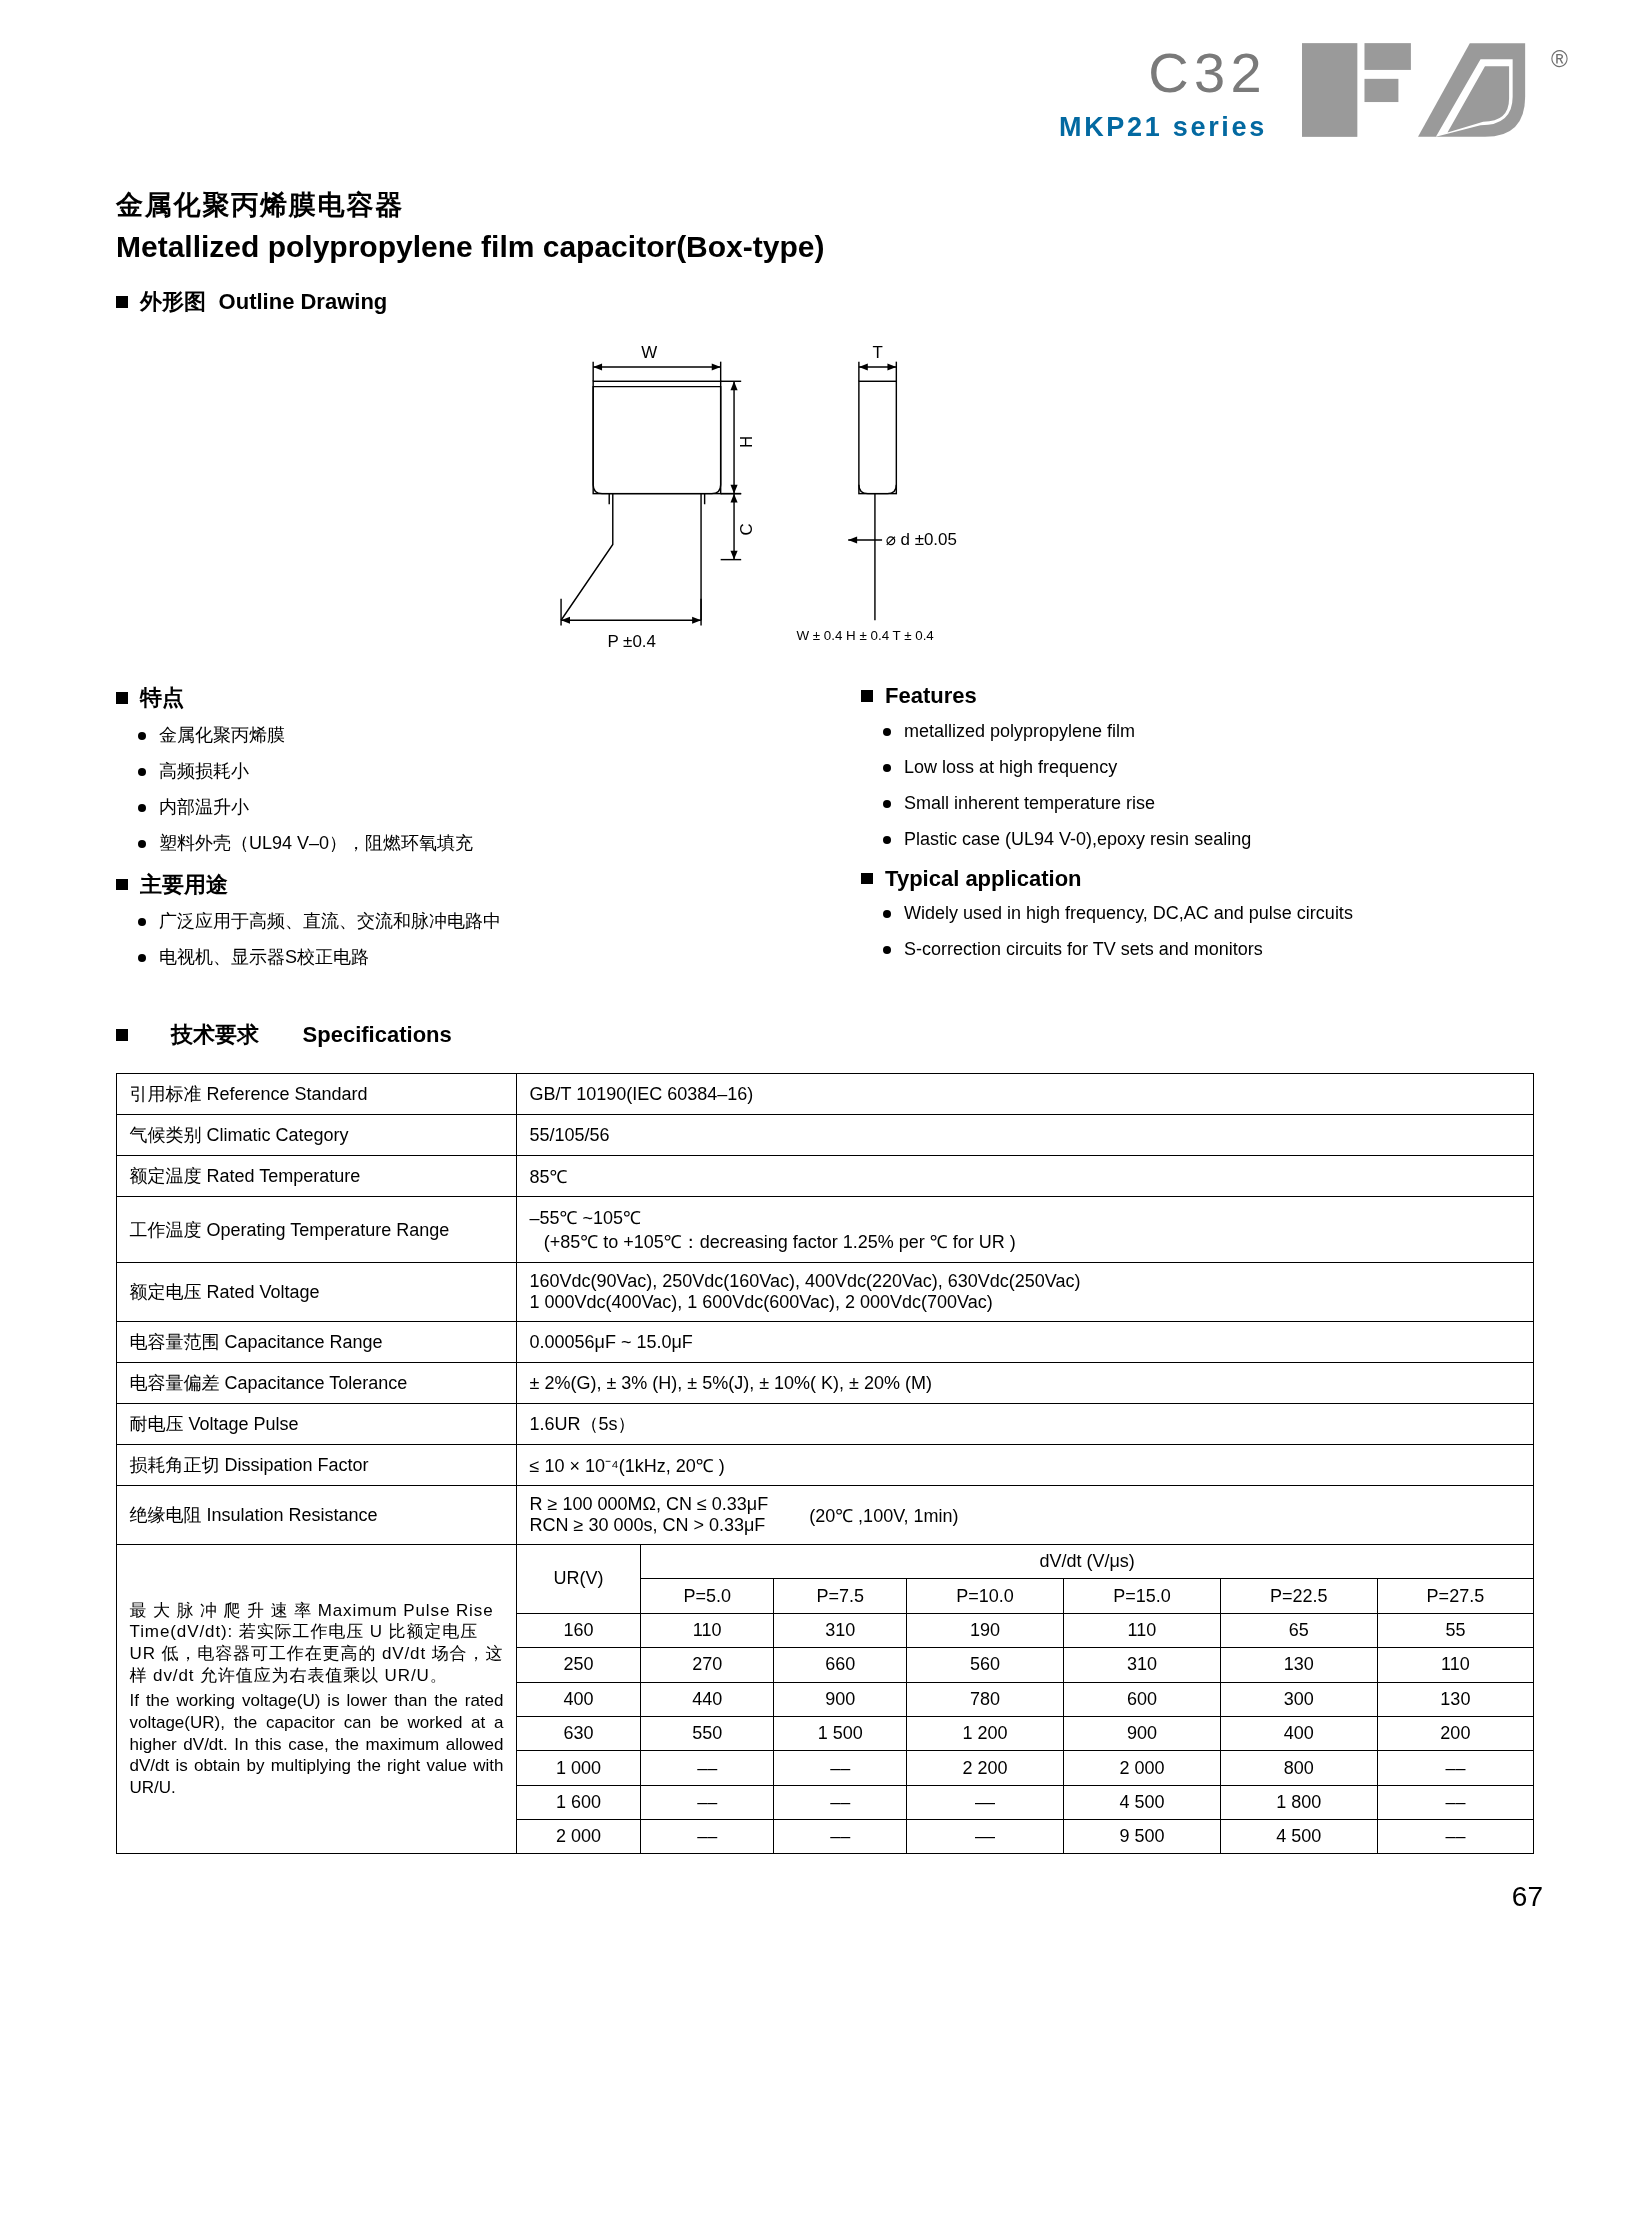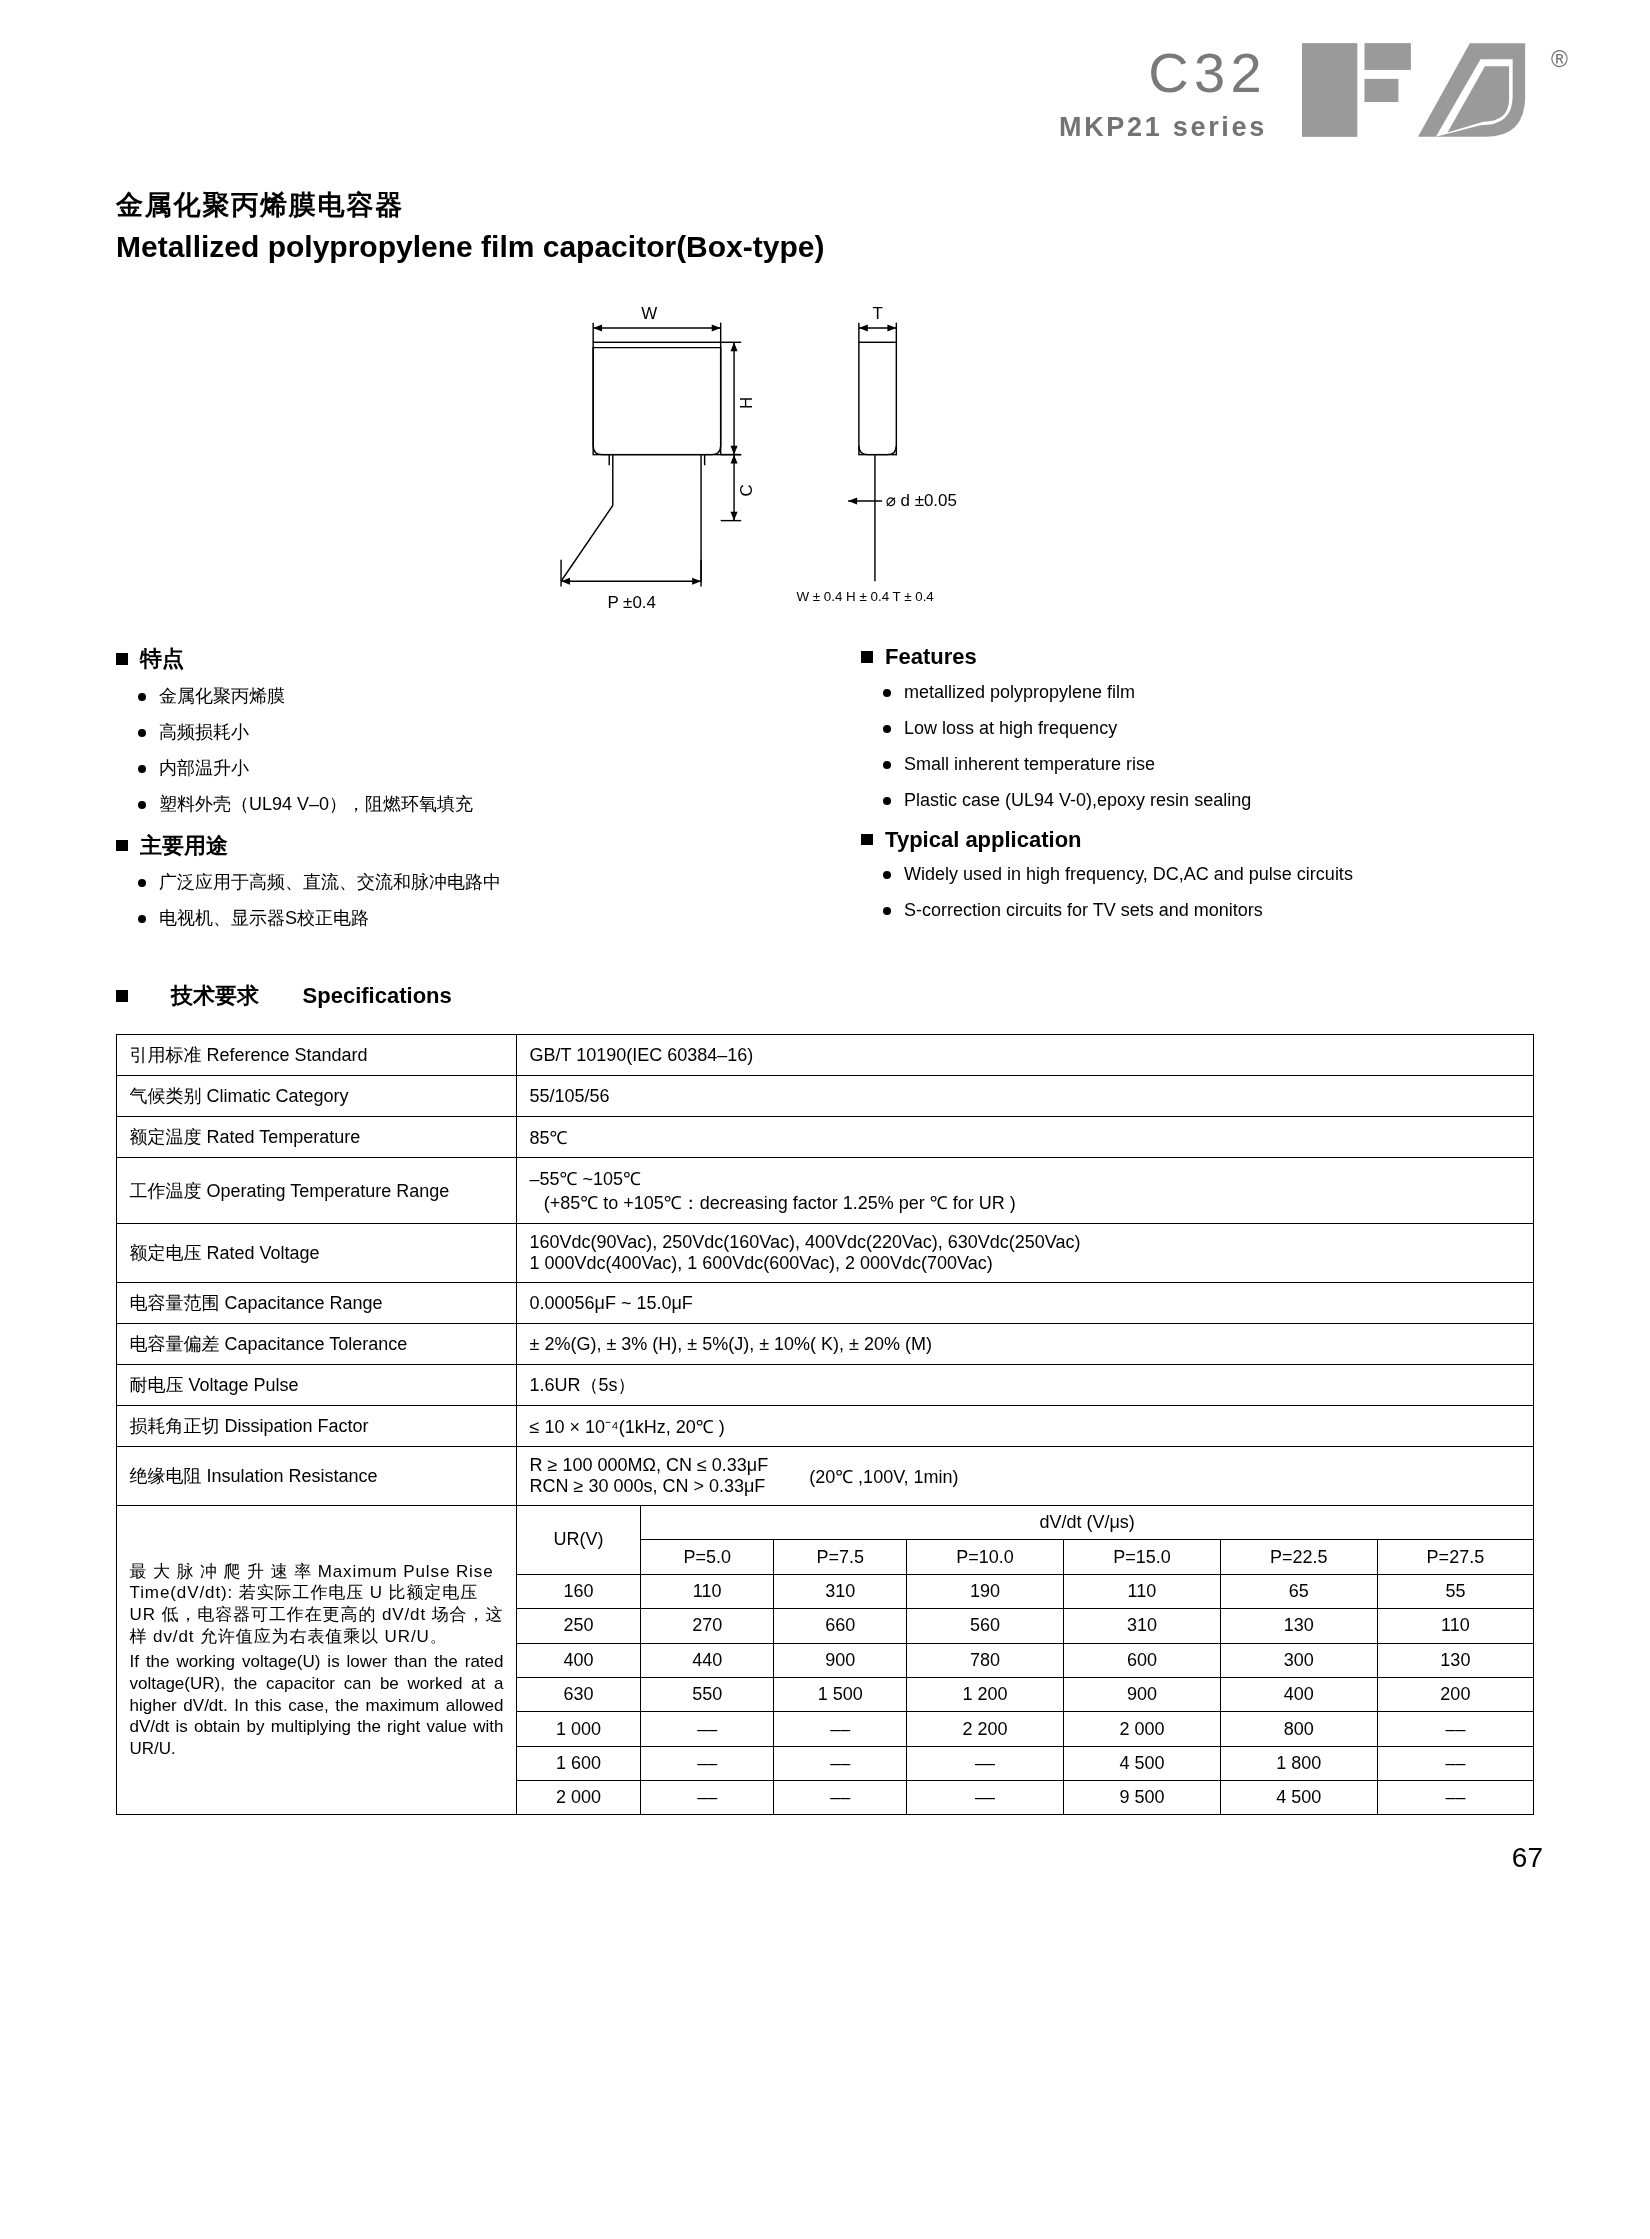--- a/index.html
+++ b/index.html
@@ -34,21 +34,21 @@
     font-size:56px;
     letter-spacing:5.3px;
     font-weight:normal;
     line-height:1;
     color:#7a7a7a;
   }
   .hdr-series {
     font-size:27px;
     letter-spacing:2.7px;
     margin-top:10.7px;
-    color:#737373;
+    color:#0369a1;
     font-weight:bold;
   }
   .logo {
     position:absolute;
     right:107px;
     top:43px;
     width:241px;
     height:94px;
   }
   .logo svg { display:block; }
@@ -201,20 +201,25 @@
       </svg>
     </div>
     <div class="reg">®</div>
   </div>
 
   <div class="main-wrap">
 
     <div class="cn-title">金属化聚丙烯膜电容器</div>
     <div class="en-title">Metallized polypropylene film capacitor(Box-type)</div>
 
+    <div class="sec-head">
+      <span class="sq"></span>
+      <span class="cn">外形图</span>
+      <span>Outline Drawing</span>
+    </div>
 
     <div class="drawing">
       <svg width="642" height="321" viewBox="0 0 720 360">
         <g stroke="#000" fill="none" stroke-width="1.6">
 
           <path d="M100 68 L100 178 Q100 188 110 188 L118 188 L118 200 L118 188 L225 188 L225 200 L225 188 L233 188 Q243 188 243 178 L243 68 Z"></path>
           <rect x="100" y="62" width="143" height="126"></rect>
 
           <path d="M122 188 L122 245 L64 330"></path>
           <path d="M221 188 L221 245 L221 330"></path>

